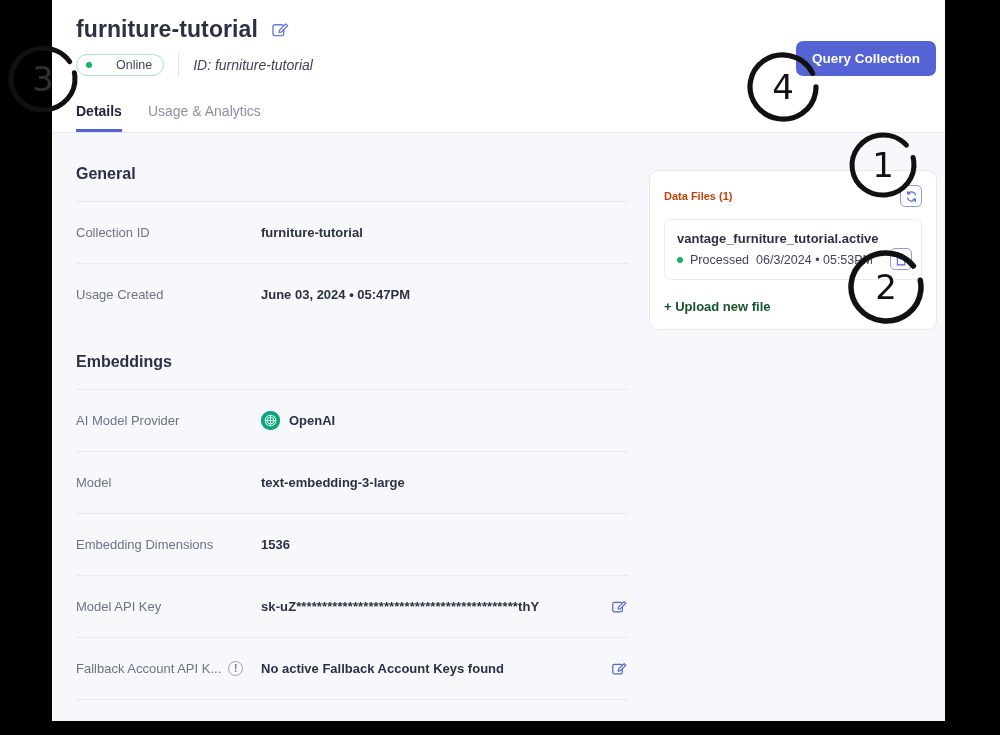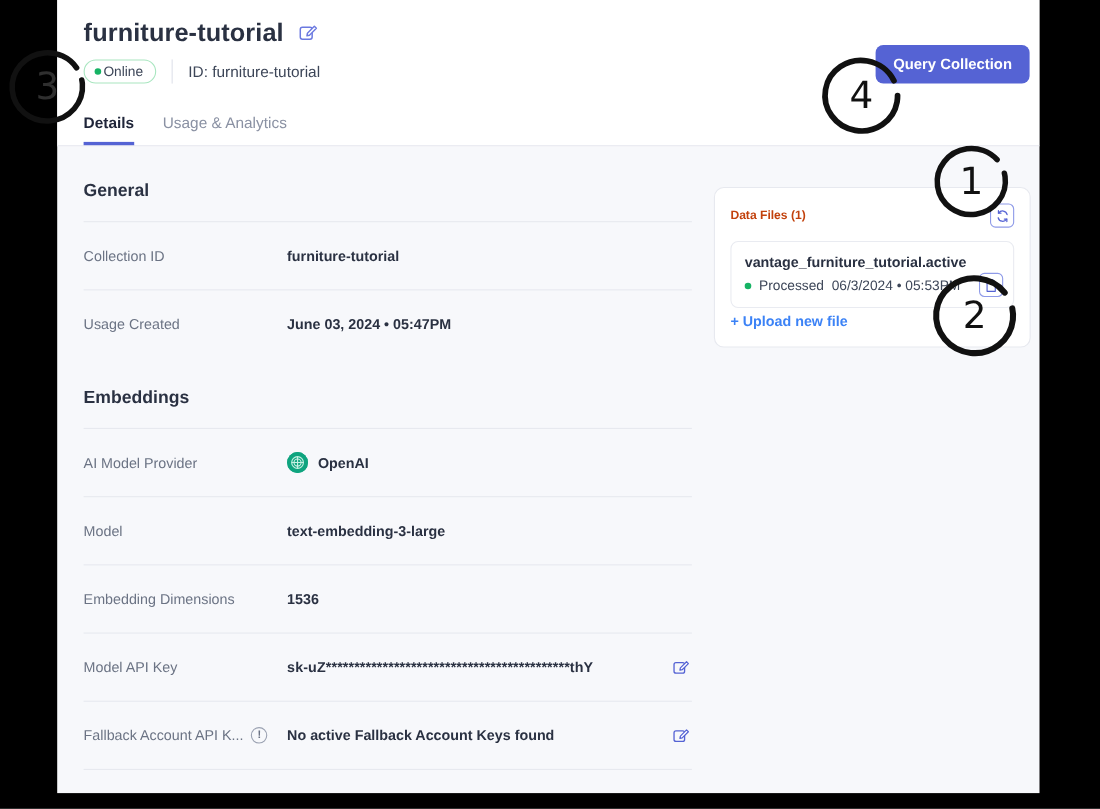--- a/index.html
+++ b/index.html
@@ -35,28 +35,28 @@
   .icon-btn-plain {
     display: inline-flex; align-items: center; justify-content: center;
     width: 20px; height: 20px; cursor: pointer; background: none; border: none;
   }
 
   .meta-row {
     position: absolute; left: 24px; top: 53px;
     display: flex; align-items: center; gap: 14px; height: 24px;
   }
   .badge-online {
-    display: inline-flex; align-items: center; gap: 2px;
+    display: inline-flex; align-items: center; gap: 24px;
     border: 1px solid #a9e6c0; border-radius: 13px;
     padding: 3px 11px 3px 9px; background: #ffffff;
   }
   .dot-green { width: 6px; height: 6px; border-radius: 50%; background: #16b364; display:inline-block; }
   .badge-online span { font-size: 12.5px; color: #3d4658; }
   .meta-divider { width: 1px; height: 22px; background: #dfe2ea; }
-  .meta-id { font-size: 14px; color: #3d4658; }
+  .meta-id { font-size: 14px; color: #3d4658; font-style: italic; }
 
   .tabs {
     position: absolute; left: 24px; bottom: 0;
     display: flex; align-items: flex-end; gap: 26px; height: 38px;
   }
   .tab {
     font-size: 14px; color: #8a91a3; padding-bottom: 10px;
     cursor: pointer; border-bottom: 3px solid transparent;
   }
   .tab.active { color: #20263a; font-weight: 700; border-bottom-color: #5563d4; }
@@ -115,22 +115,22 @@
     background: #fff;
   }
   .file-item {
     margin-top: 12px; border: 1px solid #e9ebf1; border-radius: 7px;
     padding: 11px 12px 12px 12px; position: relative;
   }
   .file-name { font-size: 13px; color: #2a3142; font-weight: 600; }
   .file-status { margin-top: 7px; display: flex; align-items: center; gap: 7px; font-size: 12.5px; color: #3d4658; }
   .file-icon-box { position: absolute; right: 9px; top: 28px; }
   .upload-link {
-    display: inline-block; margin-top: 4px;
-    font-size: 13px; color: #3b82f6; font-weight: 700; cursor: pointer;
+    display: inline-block; margin-top: 19px;
+    font-size: 13px; color: #14532d; font-weight: 700; cursor: pointer;
   }
 
   
   .anno {
     position: absolute; color: #111;
     display: flex; align-items: center; justify-content: center;
     font-family: "DejaVu Sans", sans-serif;
     pointer-events: none;
   }
   .anno svg { position: absolute; left: 0; top: 0; overflow: visible; }

